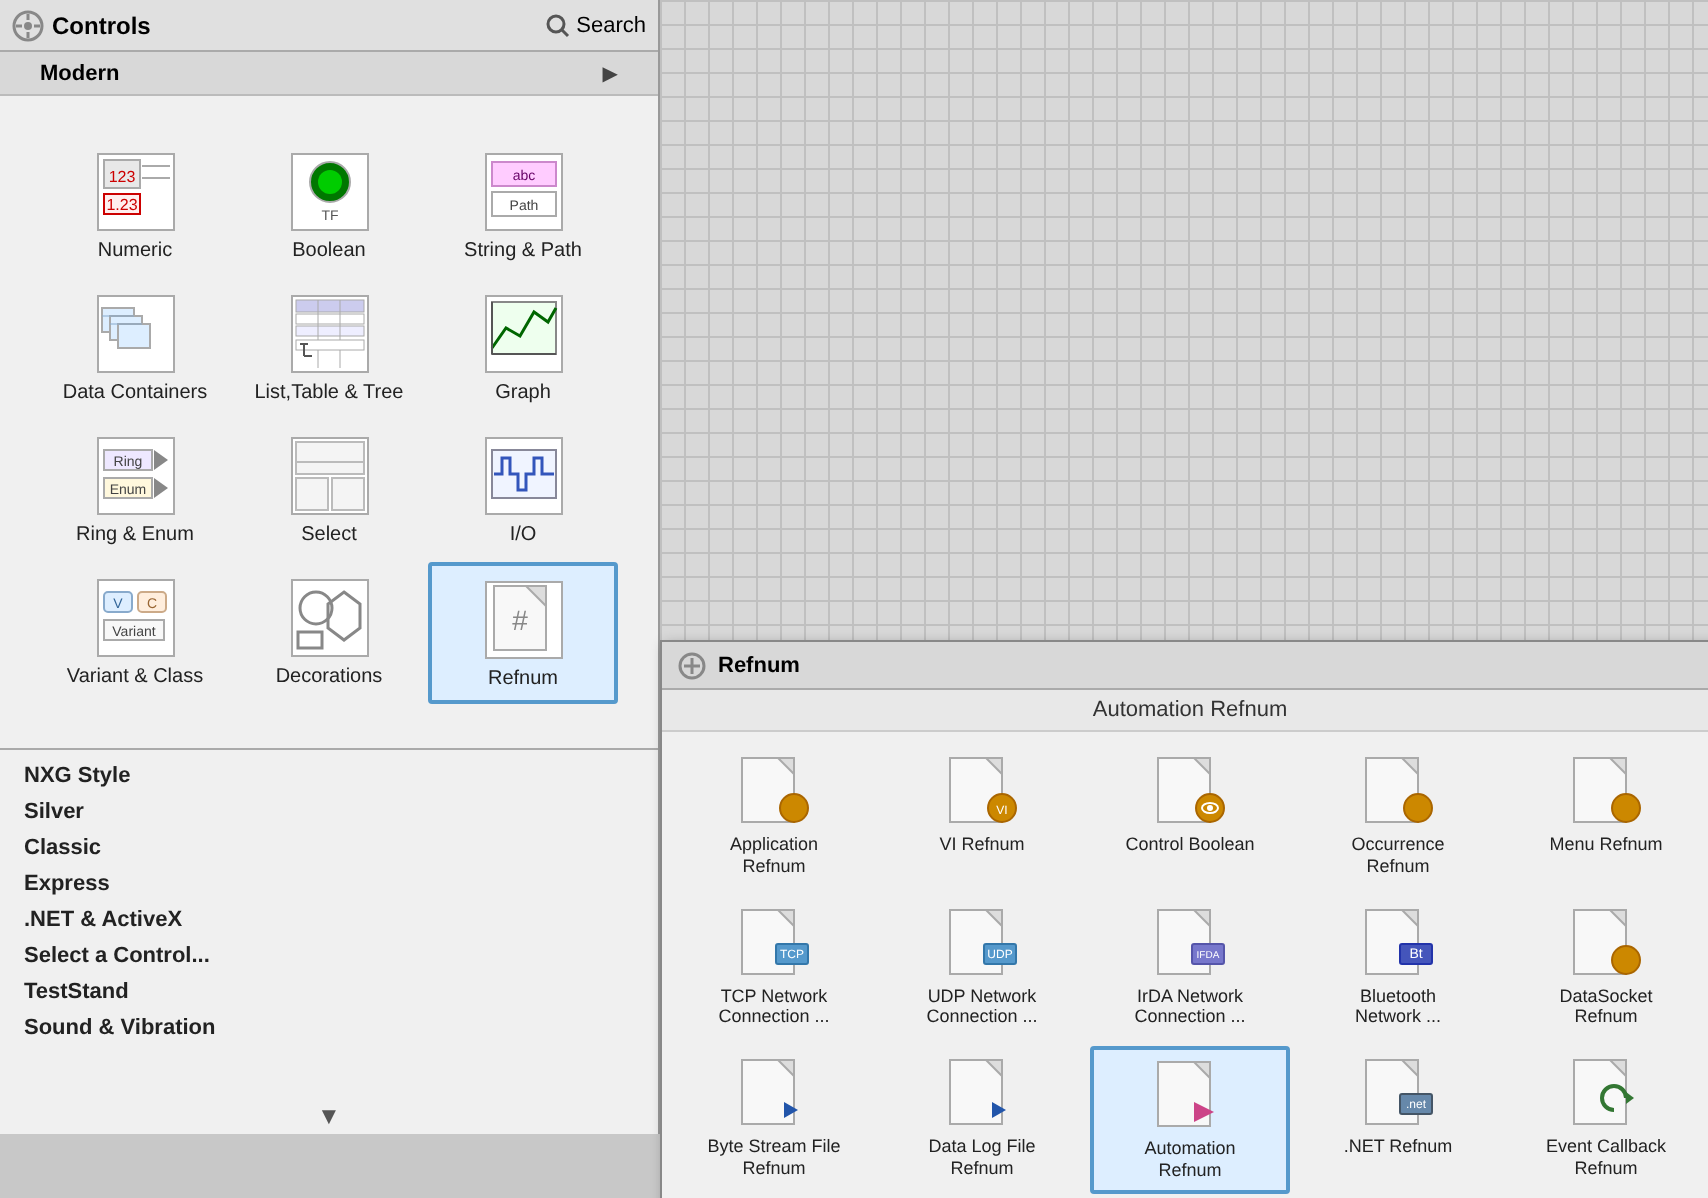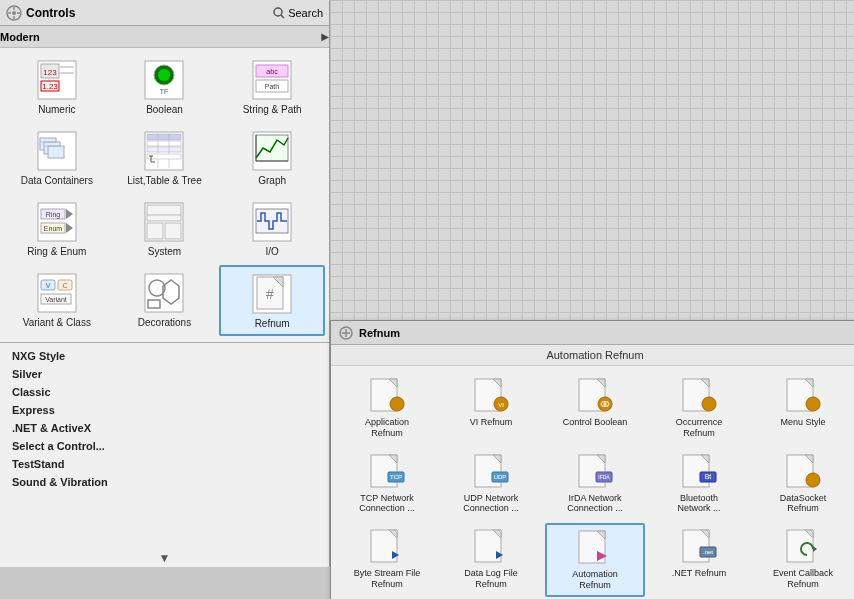--- a/index.html
+++ b/index.html
@@ -53,41 +53,41 @@
       font-size: 11px;
       background: none;
       border: none;
     }
 
     .modern-bar {
       display: flex;
       align-items: center;
       justify-content: space-between;
       background: #d8d8d8;
-      padding: 2px 0;
+      padding: 2px 20px;
       border-bottom: 1px solid #bbb;
       height: 22px;
       text-align: center;
     }
 
     .modern-label {
       font-size: 11px;
       font-weight: bold;
     }
 
     .arrow-icon {
       font-size: 10px;
       color: #444;
     }
 
     
     .controls-grid {
       display: grid;
       grid-template-columns: repeat(3, 1fr);
-      padding: 4px;
+      padding: 20px;
       gap: 2px;
     }
 
     .control-item {
       display: flex;
       flex-direction: column;
       align-items: center;
       padding: 6px 4px 4px;
       cursor: pointer;
       border: 1px solid transparent;
@@ -384,21 +384,21 @@
     <div class="control-item">
       <div class="control-icon">
         <svg width="42" height="42">
           <rect x="2" y="2" width="38" height="38" fill="white" stroke="#aaa" stroke-width="1"></rect>
           <rect x="4" y="4" width="34" height="16" fill="#f4f4f4" stroke="#bbb" stroke-width="1"></rect>
           <line x1="4" y1="14" x2="38" y2="14" stroke="#bbb" stroke-width="1"></line>
           <rect x="4" y="22" width="16" height="16" fill="#f4f4f4" stroke="#bbb" stroke-width="1"></rect>
           <rect x="22" y="22" width="16" height="16" fill="#f4f4f4" stroke="#bbb" stroke-width="1"></rect>
         </svg>
       </div>
-      <span class="control-label">System</span>
+      <span class="control-label">Select</span>
     </div>
 
     <div class="control-item">
       <div class="control-icon">
         <svg width="42" height="42">
           <rect x="2" y="2" width="38" height="38" fill="white" stroke="#aaa" stroke-width="1"></rect>
           <rect x="5" y="8" width="32" height="24" fill="#f0f4ff" stroke="#889" stroke-width="1"></rect>
 
           <polyline points="6,20 10,20 10,12 14,12 14,20 18,20 18,28 22,28 22,20 26,20 26,12 30,12 30,20 36,20" fill="none" stroke="#3355bb" stroke-width="1.5"></polyline>
         </svg>
@@ -532,21 +532,21 @@
         </div>
 
         <div class="popup-item">
           <div class="popup-icon">
             <svg width="36" height="36">
               <rect x="2" y="1" width="26" height="32" fill="#f8f8f8" stroke="#aaa" stroke-width="1"></rect>
               <polygon points="20,1 28,1 28,9" fill="#ddd" stroke="#aaa" stroke-width="1"></polygon>
               <circle cx="28" cy="26" r="7" fill="#cc8800" stroke="#aa6600" stroke-width="1"></circle>
             </svg>
           </div>
-          <span class="popup-label">Menu Style</span>
+          <span class="popup-label">Menu Refnum</span>
         </div>
 
         <div class="popup-item">
           <div class="popup-icon">
             <svg width="36" height="36">
               <rect x="2" y="1" width="26" height="32" fill="#f8f8f8" stroke="#aaa" stroke-width="1"></rect>
               <polygon points="20,1 28,1 28,9" fill="#ddd" stroke="#aaa" stroke-width="1"></polygon>
               <rect x="19" y="18" width="16" height="10" rx="1" fill="#5599cc" stroke="#3377aa" stroke-width="1"></rect>
               <text x="27" y="25" text-anchor="middle" font-size="6" fill="white">TCP</text>
             </svg>

